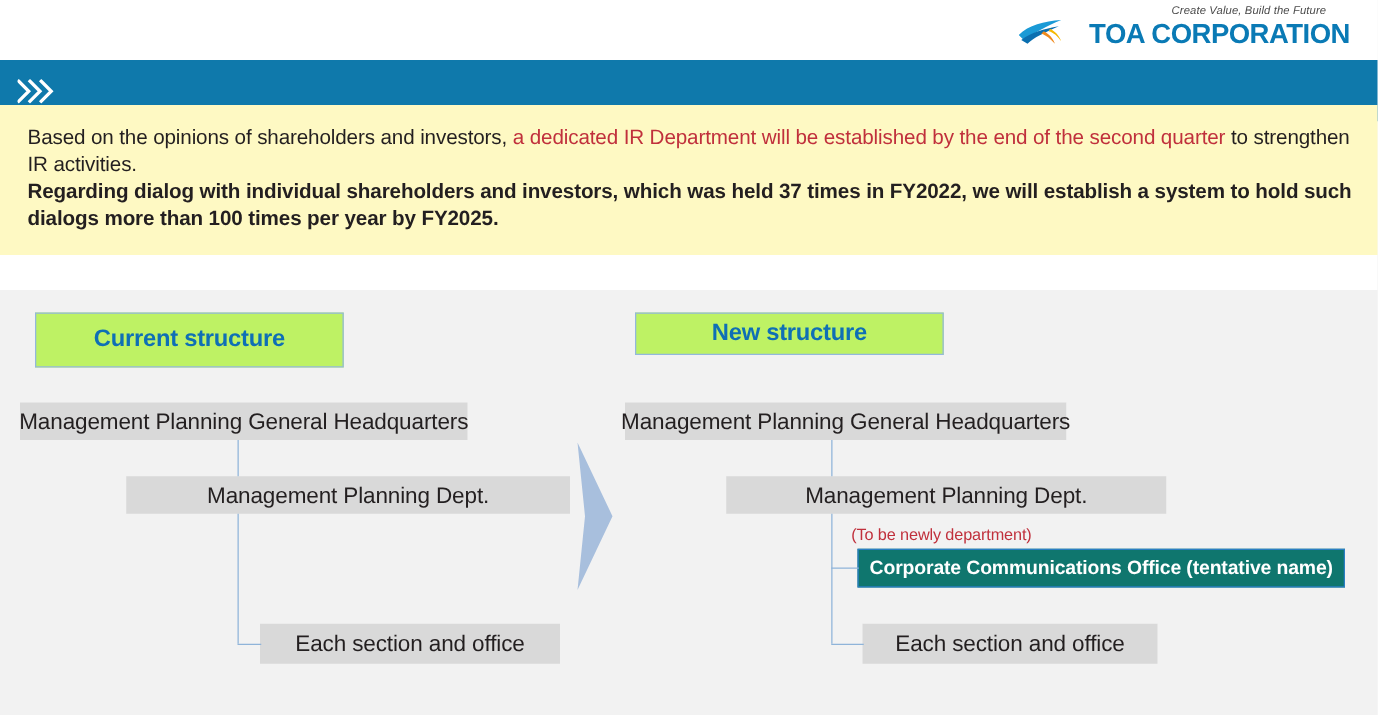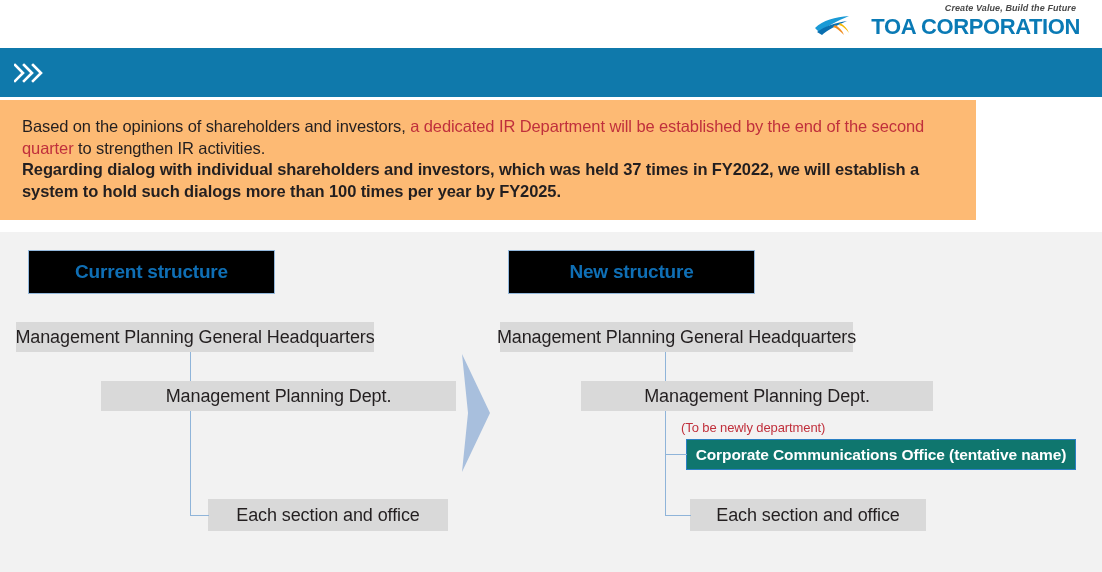--- a/index.html
+++ b/index.html
@@ -27,24 +27,24 @@
     position: absolute;
     right: 22px;
     top: 3px;
     display: flex;
     flex-direction: column;
     align-items: flex-end;
   }
   .logo-tagline {
     font-size: 9px;
     font-style: italic;
-    font-weight: bold;
+    font-weight: normal;
     color: #4a4a4a;
     letter-spacing: 0.1px;
-    margin-right: 4px;
+    margin-right: 19px;
     margin-bottom: 1px;
     white-space: nowrap;
   }
   .logo-row {
     display: flex;
     align-items: flex-end;
     gap: 18px;
   }
   .logo-mark {
     width: 40px;
@@ -86,24 +86,24 @@
     color: #ffffff;
     font-size: 21.5px;
     font-weight: bold;
     letter-spacing: -0.1px;
     white-space: nowrap;
   }
 
   
   .text-block {
     position: absolute;
-    left: 0; top: 100px;
-    width: 976px;
+    left: 0; top: 84px;
+    width: 1102px;
     height: 120px;
-    background: #fdba74;
+    background: #fef9c3;
     box-sizing: border-box;
     padding: 16px 20px 0 22px;
   }
   .para {
     margin: 0;
     font-size: 16.5px;
     line-height: 21.5px;
     color: #231f20;
     letter-spacing: -0.1px;
   }
@@ -115,37 +115,37 @@
     position: absolute;
     left: 0; top: 232px;
     width: 1102px;
     height: 340px;
     background: #f2f2f2;
   }
 
   .panel-heading {
     position: absolute;
     box-sizing: border-box;
-    background: #000000;
+    background: #bef264;
     border: 1px solid #93b8dc;
     display: flex;
     align-items: center;
     justify-content: center;
     color: #0f6fb5;
     font-size: 19px;
     font-weight: bold;
     letter-spacing: -0.2px;
   }
   .heading-left {
     left: 28px; top: 18px;
     width: 247px; height: 44px;
   }
   .heading-right {
     left: 508px; top: 18px;
-    width: 247px; height: 44px;
+    width: 247px; height: 34px;
   }
 
   .node {
     position: absolute;
     box-sizing: border-box;
     background: #d9d9d9;
     display: flex;
     align-items: center;
     justify-content: center;
     color: #231f20;

